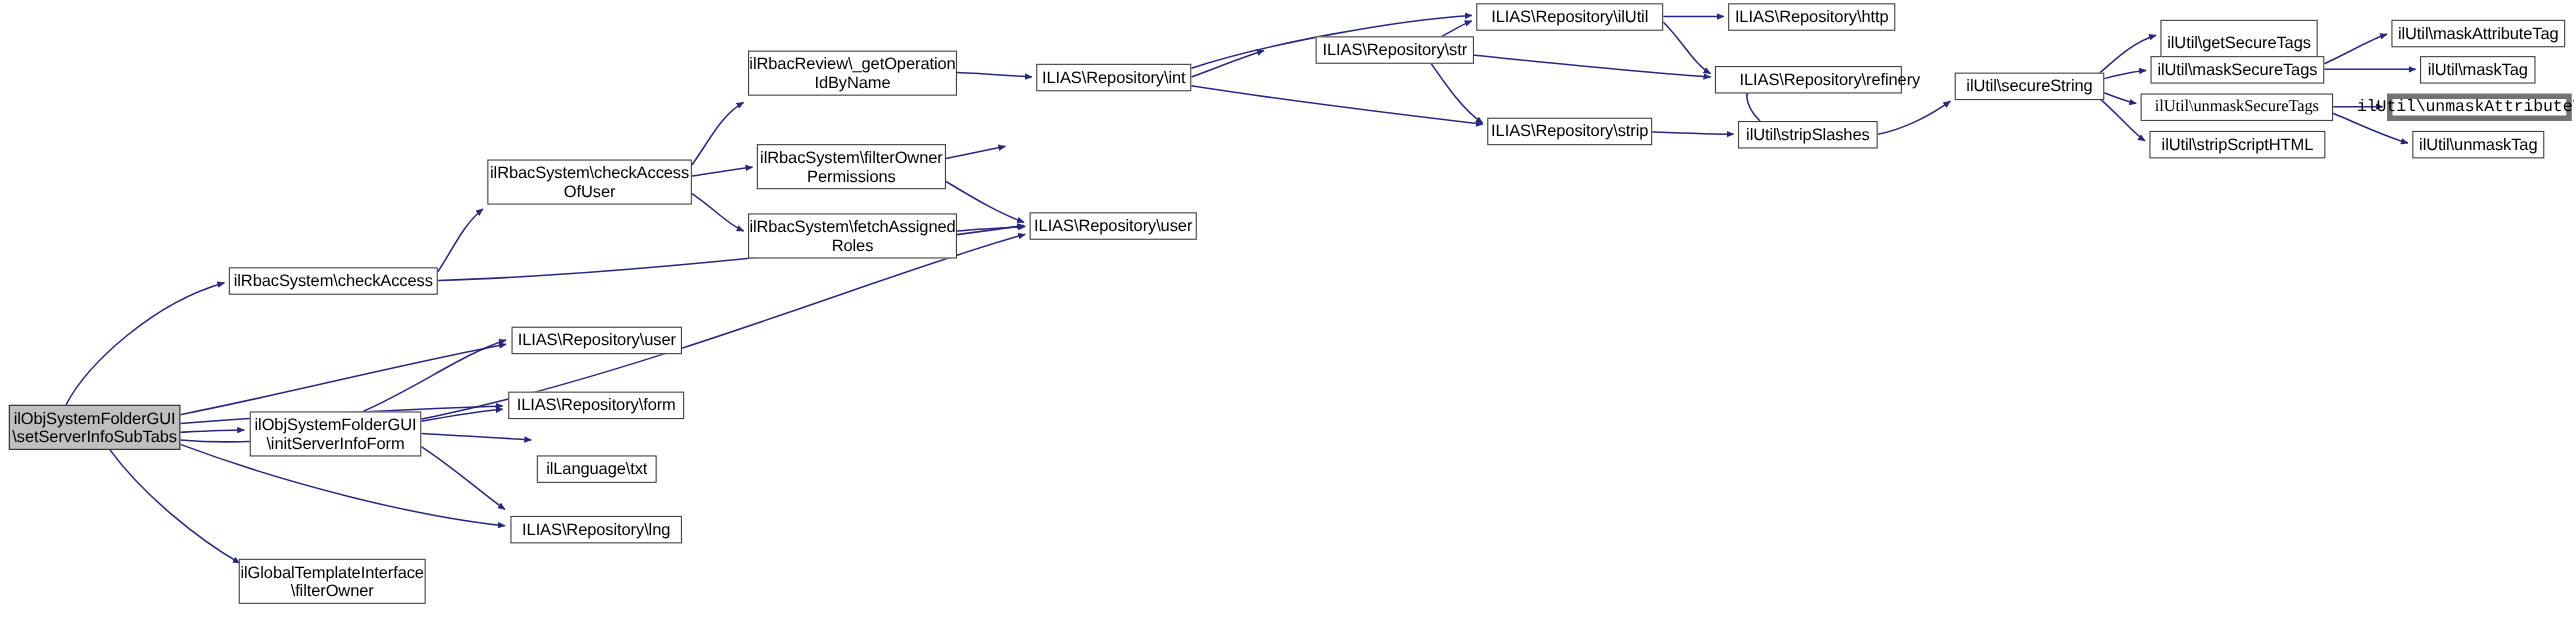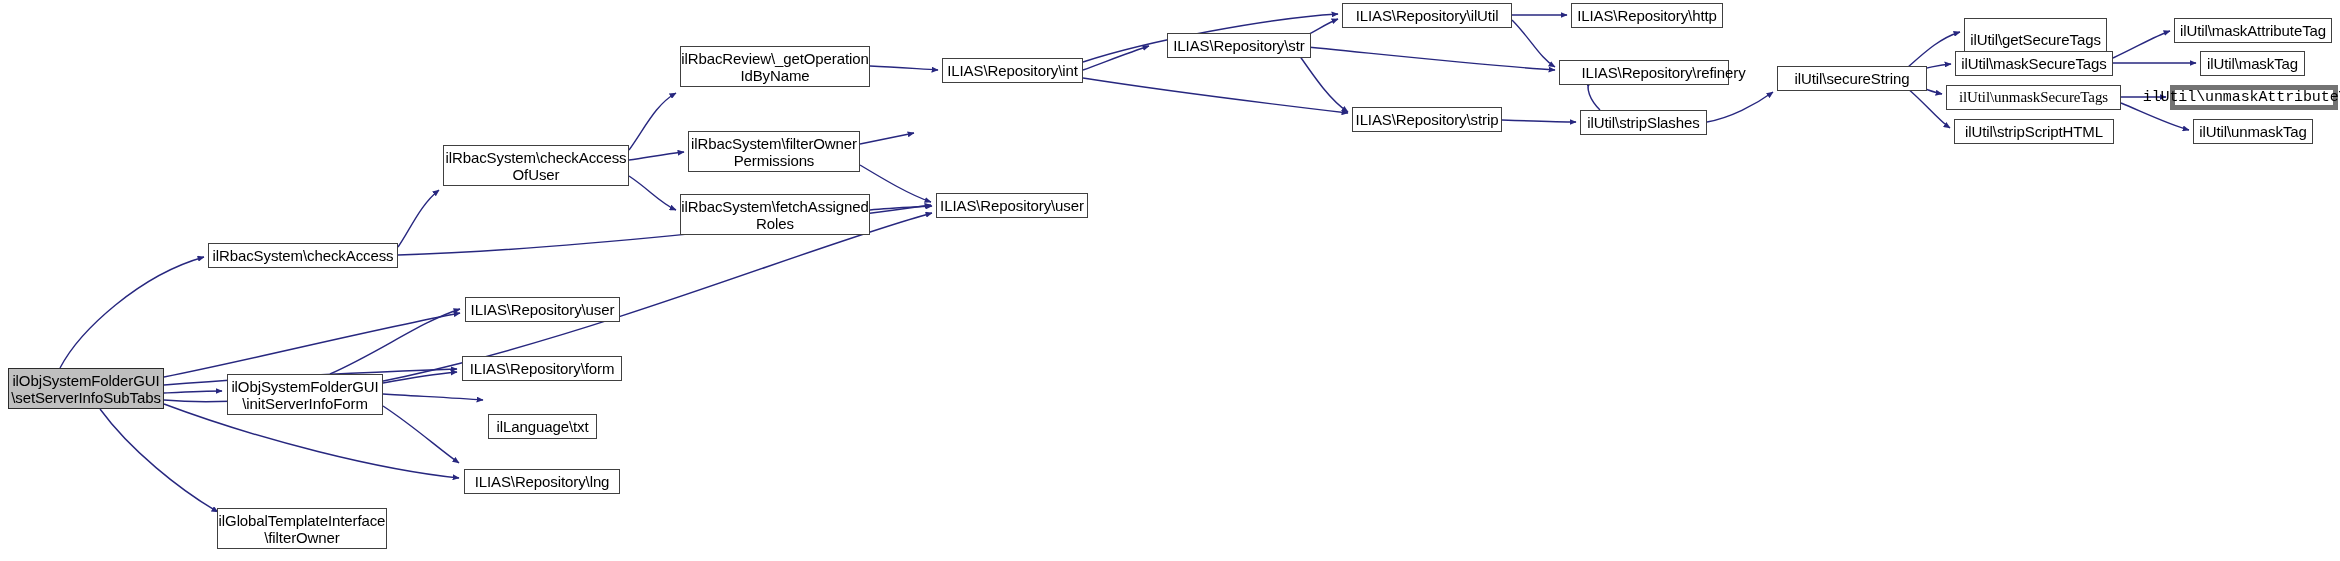--- a/index.html
+++ b/index.html
@@ -113,27 +113,27 @@
     <div class="node" style="left: 488px; top: 414px; width: 109px; height: 25px;">ilLanguage\txt</div>
     <div class="node" style="left: 464px; top: 469px; width: 156px; height: 25px;">ILIAS\Repository\lng</div>
     <div class="node" style="left: 680px; top: 46px; width: 190px; height: 41px;">ilRbacReview\_getOperation
 IdByName</div>
     <div class="node" style="left: 680px; top: 194px; width: 190px; height: 41px;">ilRbacSystem\fetchAssigned
 Roles</div>
     <div class="node" style="left: 688px; top: 131px; width: 172px; height: 41px;">ilRbacSystem\filterOwner
 Permissions</div>
     <div class="node" style="left: 942px; top: 58px; width: 141px; height: 25px;">ILIAS\Repository\int</div>
     <div class="node" style="left: 936px; top: 193px; width: 152px; height: 25px;">ILIAS\Repository\user</div>
-    <div class="node" style="left: 1167px; top: 33px; width: 144px; height: 25px;">ILIAS\Repository\str</div>
+    <div class="node" style="left: 1196px; top: 33px; width: 144px; height: 25px;">ILIAS\Repository\str</div>
     <div class="node" style="left: 1352px; top: 107px; width: 150px; height: 25px;">ILIAS\Repository\strip</div>
     <div class="node" style="left: 1342px; top: 3px; width: 170px; height: 25px;">ILIAS\Repository\ilUtil</div>
     <div class="node" style="left: 1571px; top: 3px; width: 152px; height: 25px;">ILIAS\Repository\http</div>
     <div class="node" style="left: 1559px; top: 60px; width: 170px; height: 25px; padding-left: 39px;">ILIAS\Repository\refinery</div>
     <div class="node" style="left: 1580px; top: 110px; width: 127px; height: 25px;">ilUtil\stripSlashes</div>
-    <div class="node" style="left: 1777px; top: 66px; width: 150px; height: 25px;">ilUtil\secureString</div>
+    <div class="node" style="left: 1777px; top: 66px; width: 136px; height: 25px;">ilUtil\secureString</div>
     <div class="node" style="left: 1964px; top: 18px; width: 143px; height: 42px;">ilUtil\getSecureTags</div>
     <div class="node" style="left: 1955px; top: 51px; width: 158px; height: 25px;">ilUtil\maskSecureTags</div>
     <div class="node" style="left: 1946px; top: 85px; width: 175px; height: 25px; font-family: Liberation Serif, serif;">ilUtil\unmaskSecureTags</div>
     <div class="node" style="left: 1954px; top: 119px; width: 160px; height: 25px;">ilUtil\stripScriptHTML</div>
     <div class="node" style="left: 2174px; top: 18px; width: 158px; height: 25px;">ilUtil\maskAttributeTag</div>
     <div class="node" style="left: 2200px; top: 51px; width: 105px; height: 25px;">ilUtil\maskTag</div>
     <div class="node highlight" style="left: 2170px; top: 85px; width: 168px; height: 25px;">ilUtil\unmaskAttributeTag</div>
     <div class="node" style="left: 2193px; top: 119px; width: 120px; height: 25px;">ilUtil\unmaskTag</div>
   </div>
 

